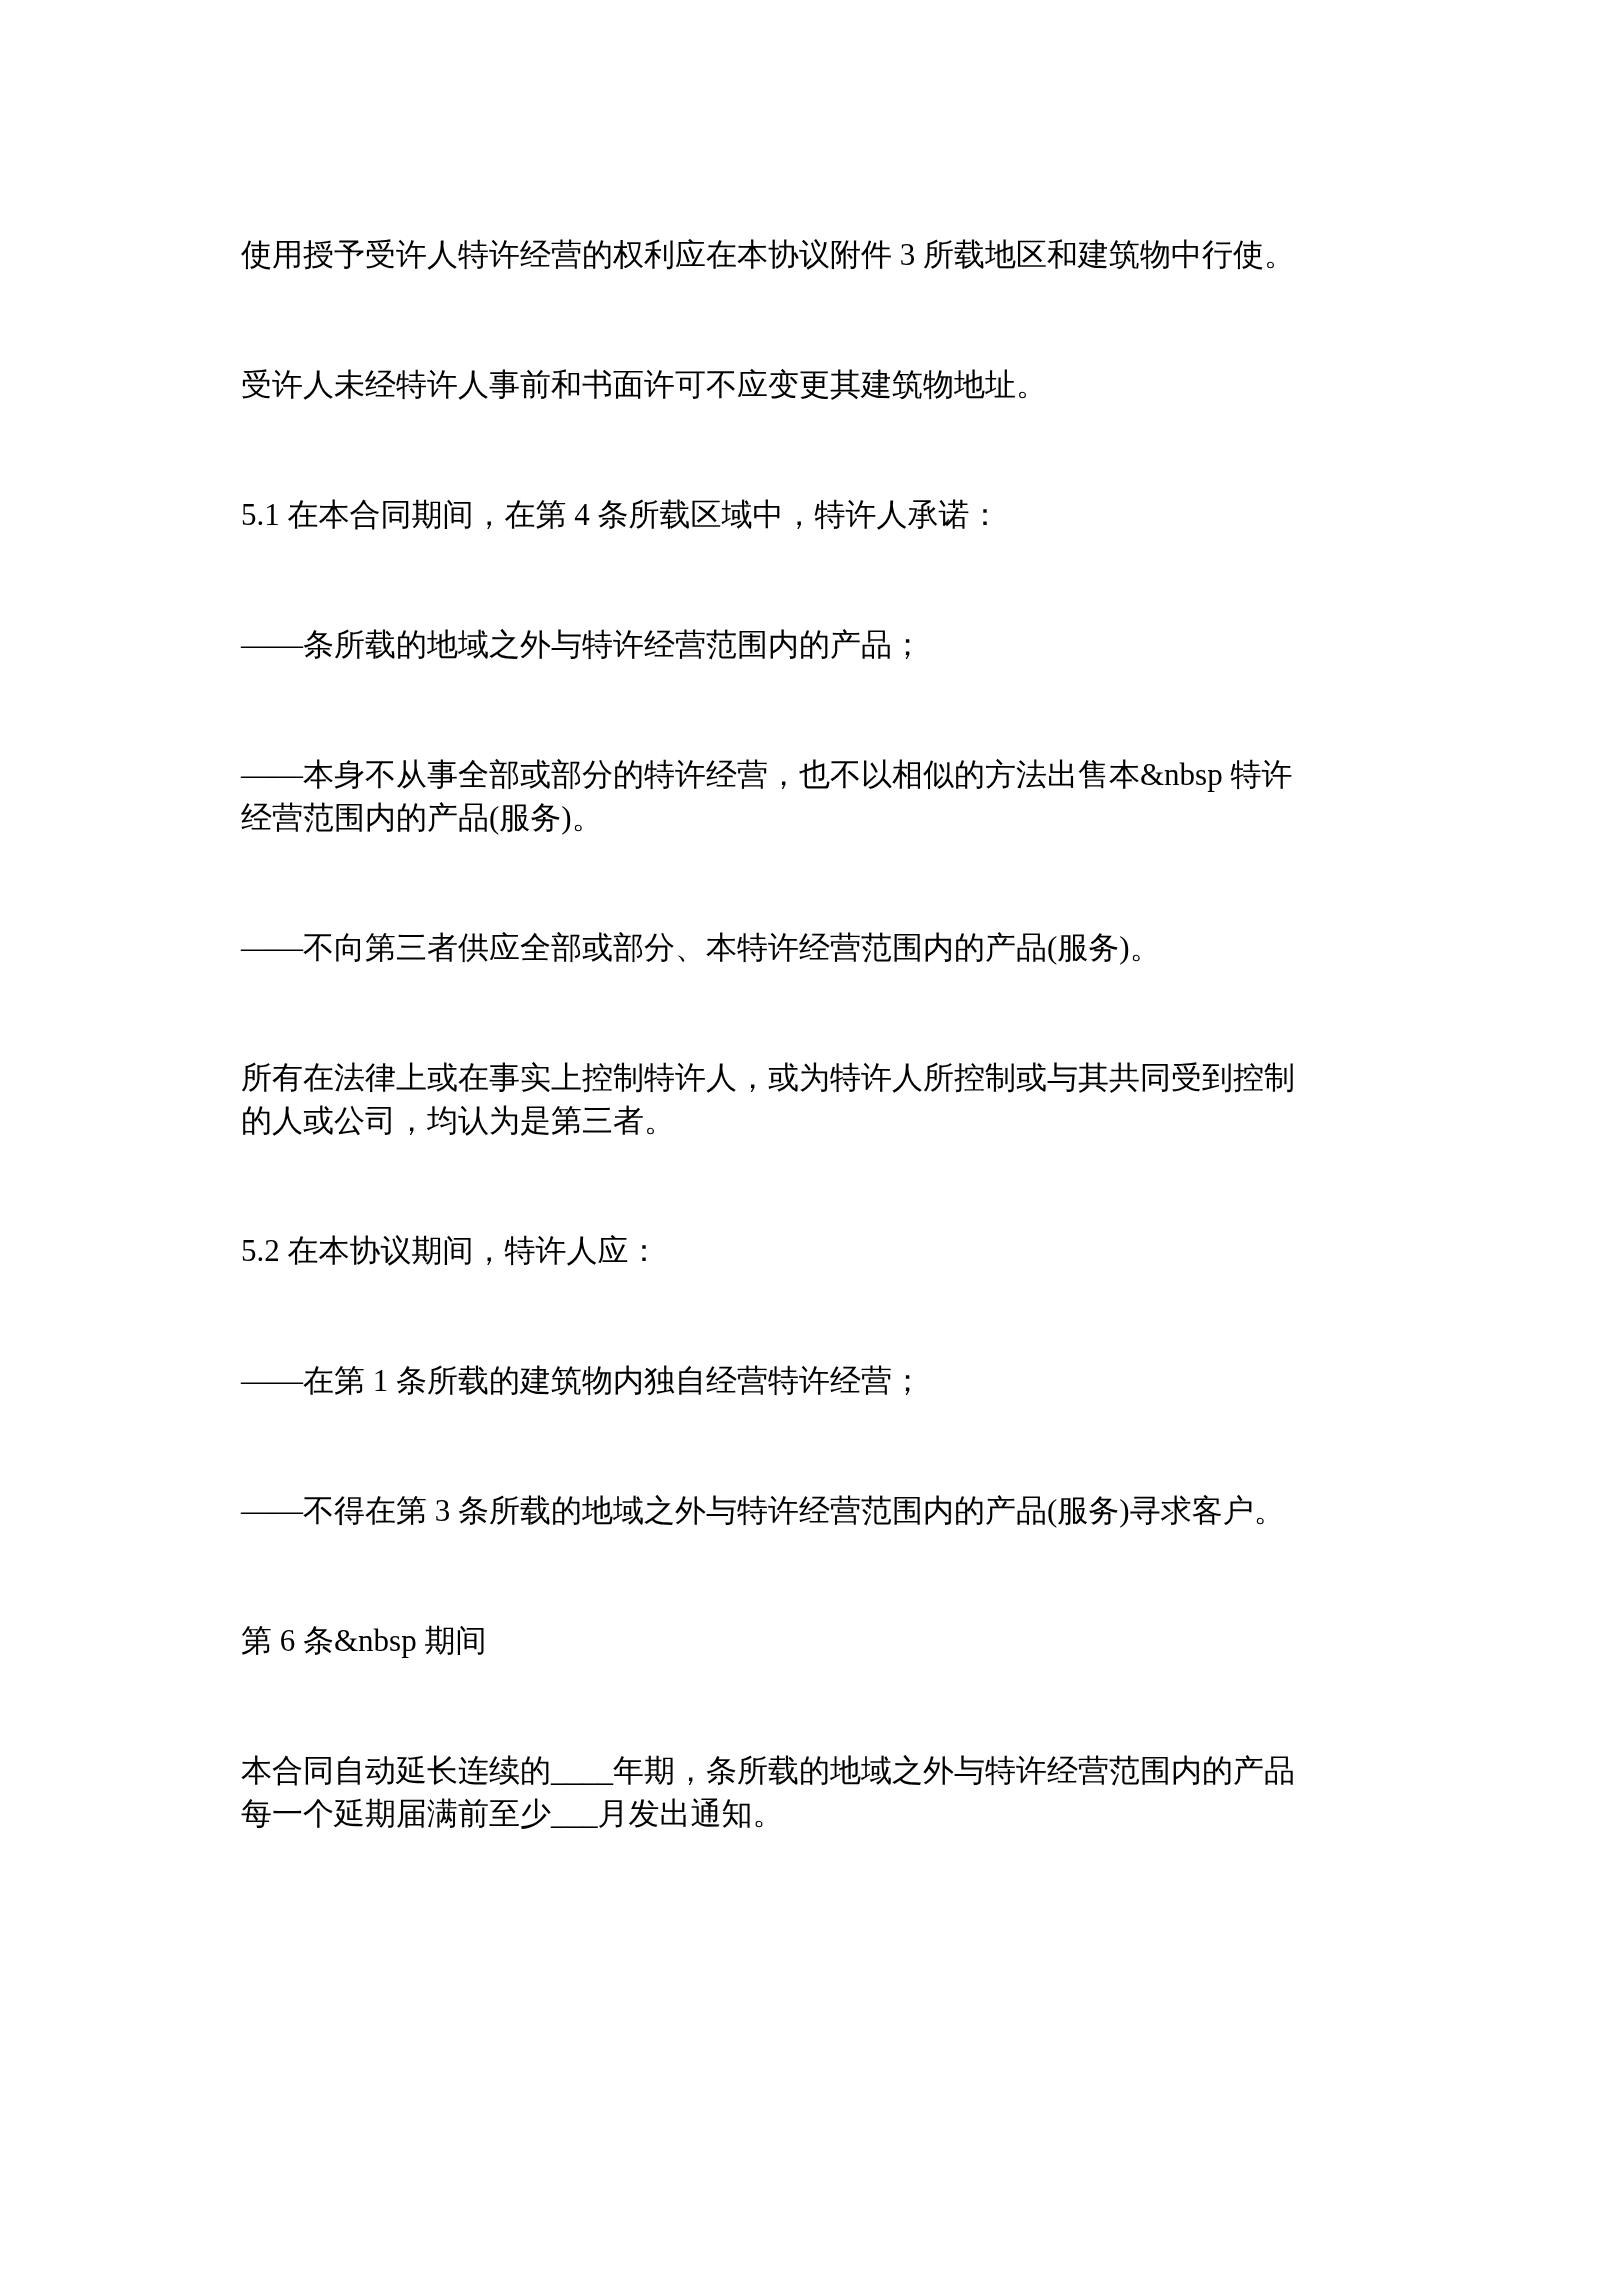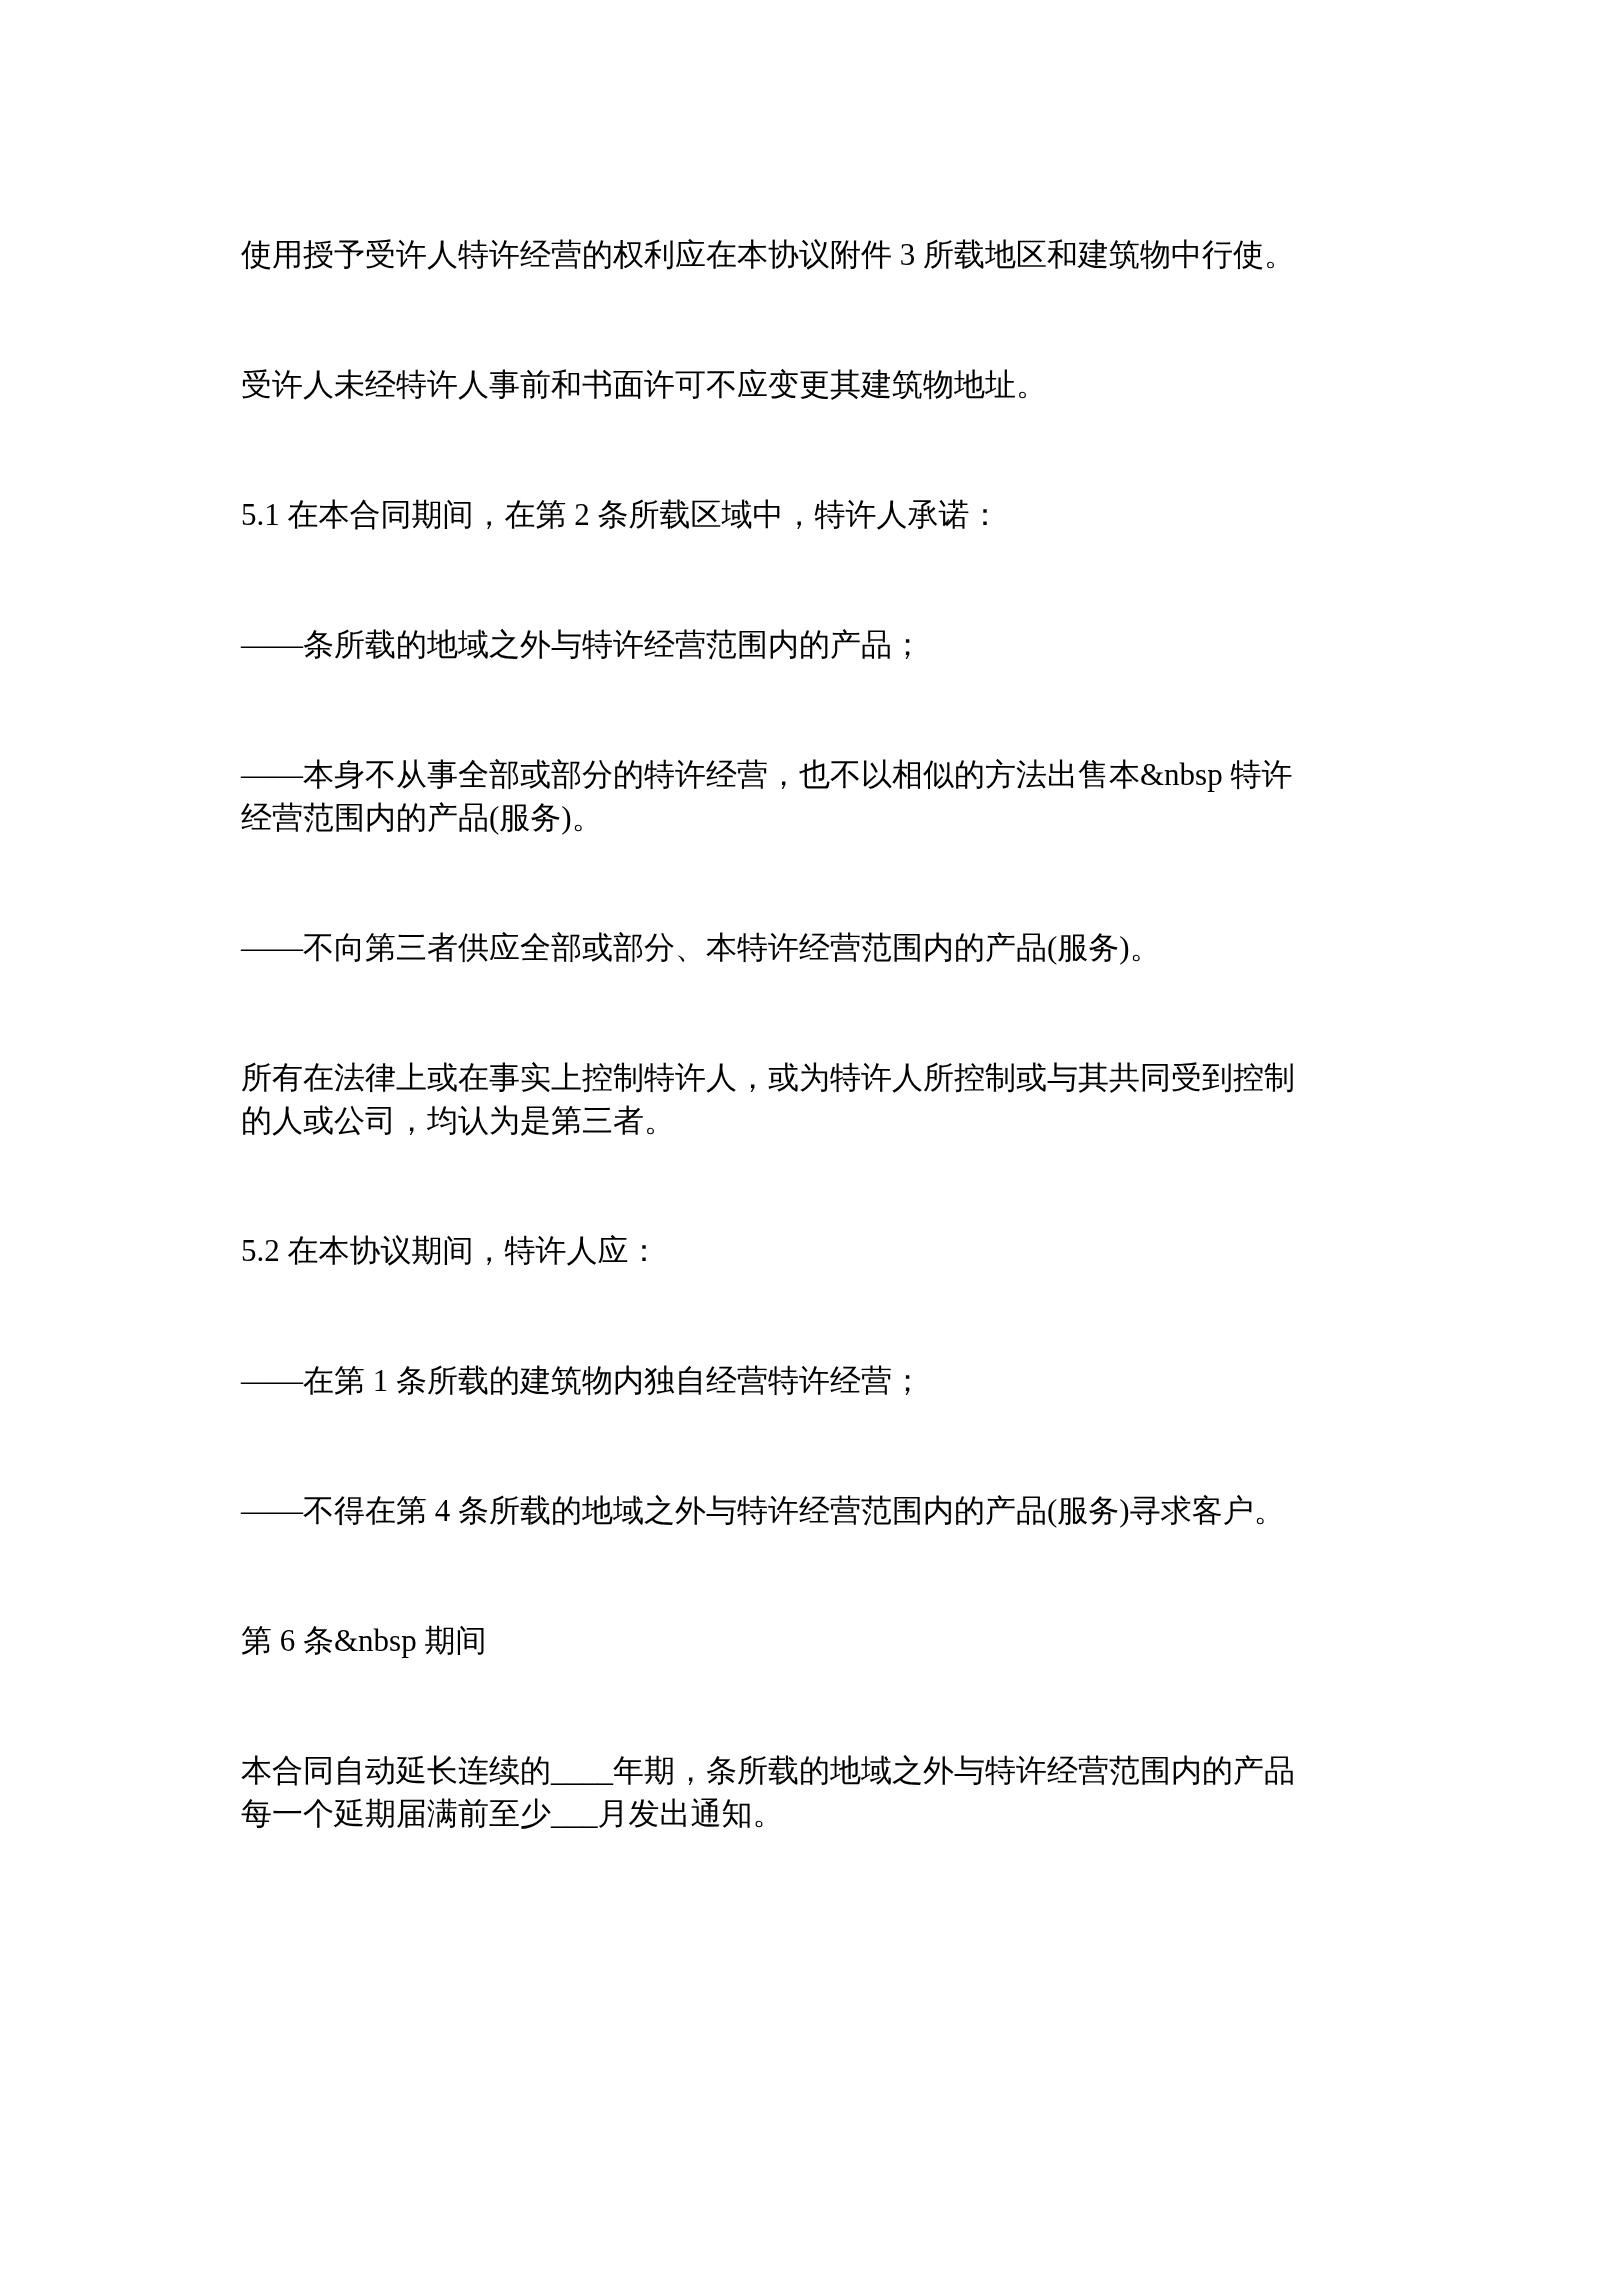--- a/index.html
+++ b/index.html
@@ -31,27 +31,27 @@
       color: #000000;
       text-align: left;
     }
   </style>
 </head>
 <body>
 
 <div class="page">
   <p>使用授予受许人特许经营的权利应在本协议附件 3 所载地区和建筑物中行使。</p>
   <p>受许人未经特许人事前和书面许可不应变更其建筑物地址。</p>
-  <p>5.1 在本合同期间，在第 2 条所载区域中，特许人承诺：</p>
+  <p>5.1 在本合同期间，在第 4 条所载区域中，特许人承诺：</p>
   <p>——条所载的地域之外与特许经营范围内的产品；</p>
   <p>——本身不从事全部或部分的特许经营，也不以相似的方法出售本&amp;nbsp 特许
 经营范围内的产品(服务)。</p>
   <p>——不向第三者供应全部或部分、本特许经营范围内的产品(服务)。</p>
   <p>所有在法律上或在事实上控制特许人，或为特许人所控制或与其共同受到控制
 的人或公司，均认为是第三者。</p>
   <p>5.2 在本协议期间，特许人应：</p>
   <p>——在第 1 条所载的建筑物内独自经营特许经营；</p>
-  <p>——不得在第 4 条所载的地域之外与特许经营范围内的产品(服务)寻求客户。</p>
+  <p>——不得在第 3 条所载的地域之外与特许经营范围内的产品(服务)寻求客户。</p>
   <p>第 6 条&amp;nbsp 期间</p>
   <p>本合同自动延长连续的____年期，条所载的地域之外与特许经营范围内的产品
 每一个延期届满前至少___月发出通知。</p>
 </div>
 
 
 </body></html>

